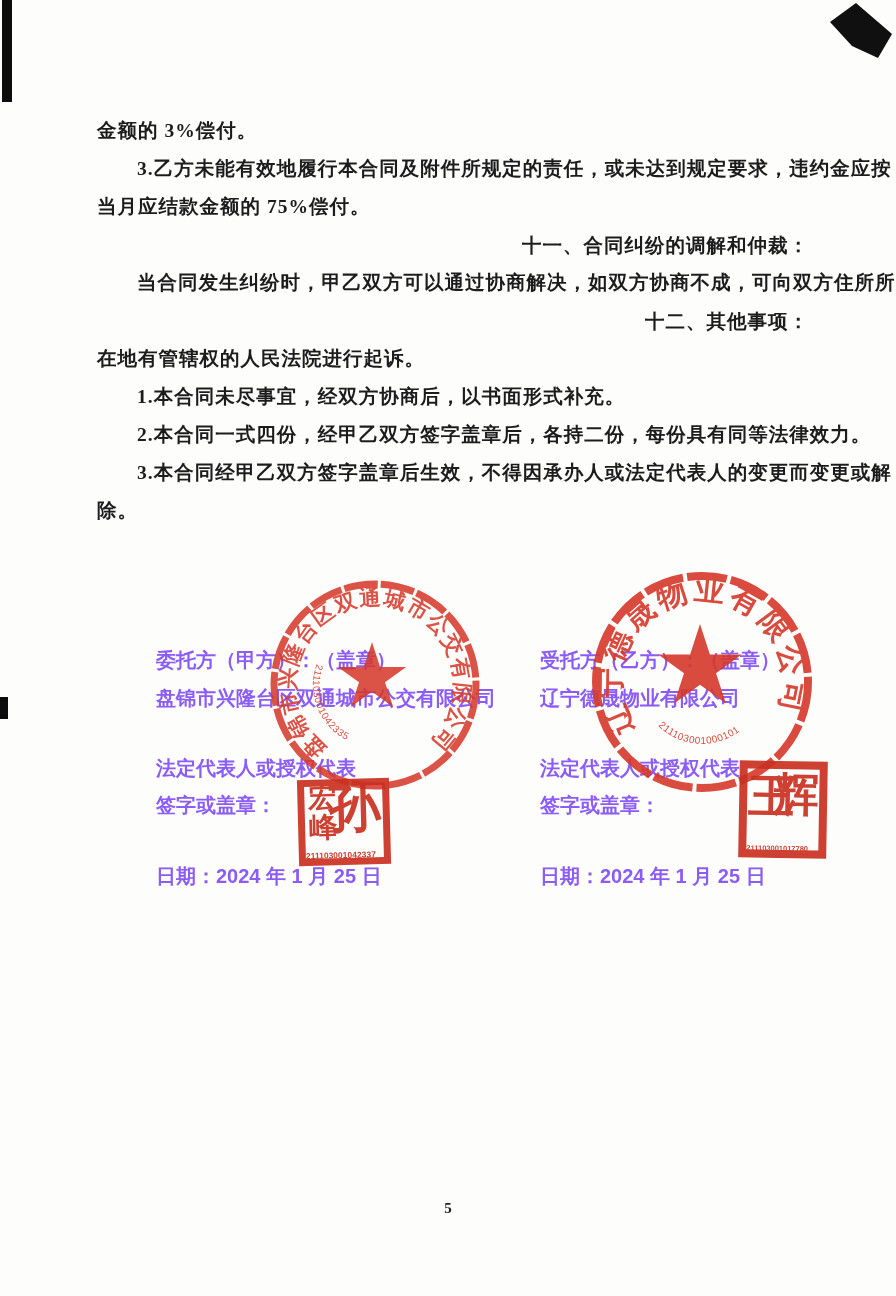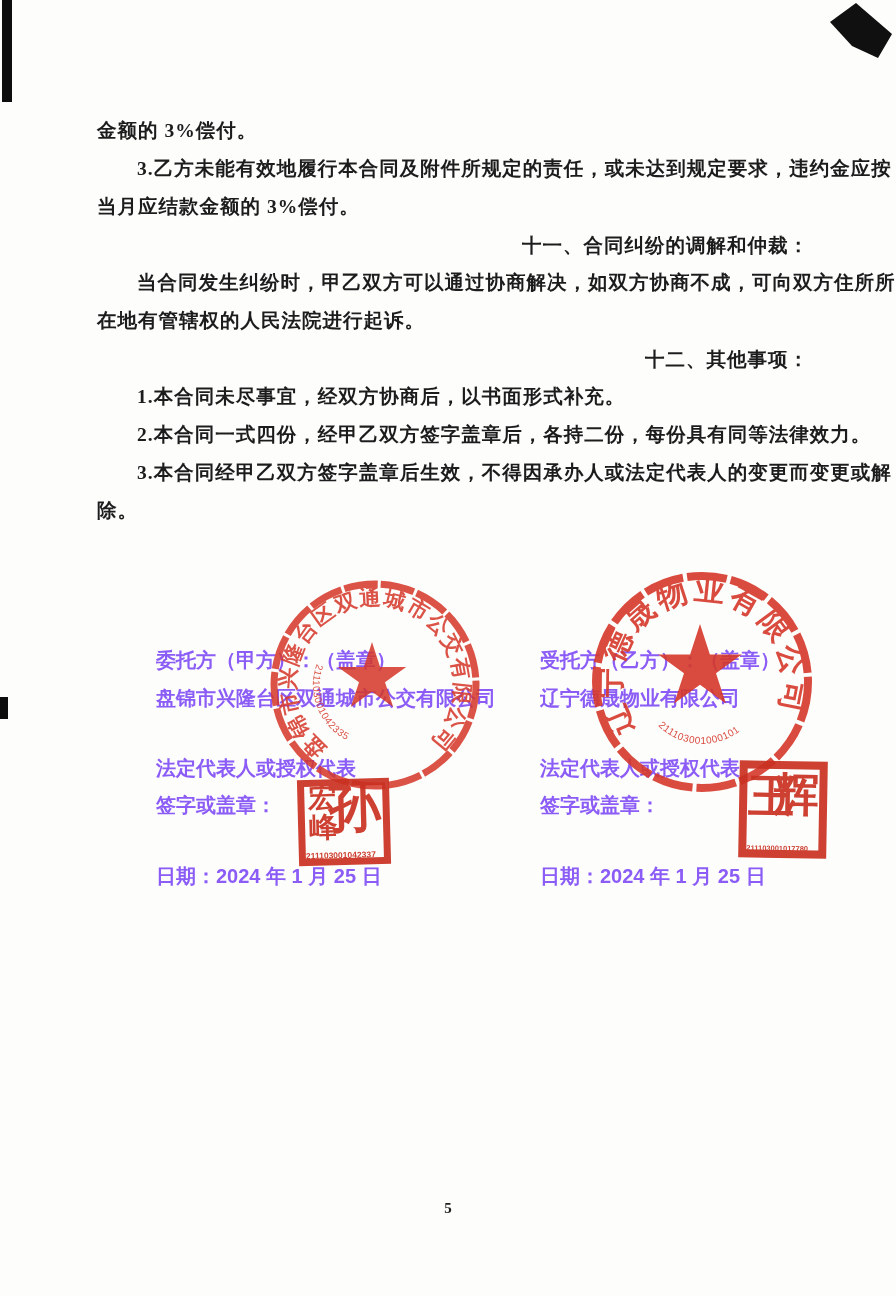--- a/index.html
+++ b/index.html
@@ -67,25 +67,25 @@
 
   <div class="artifact art-topleft"></div>
   <div class="artifact art-leftmid"></div>
   <svg class="seal-svg" width="896" height="70">
     <polygon points="830,22 856,3 892,34 878,58 852,46" fill="#101010"></polygon>
   </svg>
 
   <div class="doc-body">
     <div class="doc-line">金额的 3%偿付。</div>
     <div class="doc-line indent">3.乙方未能有效地履行本合同及附件所规定的责任，或未达到规定要求，违约金应按</div>
-    <div class="doc-line">当月应结款金额的 3%偿付。</div>
+    <div class="doc-line">当月应结款金额的 75%偿付。</div>
     <div class="doc-line indent hd">十一、合同纠纷的调解和仲裁：</div>
     <div class="doc-line indent">当合同发生纠纷时，甲乙双方可以通过协商解决，如双方协商不成，可向双方住所所</div>
+    <div class="doc-line indent hd">十二、其他事项：</div>
     <div class="doc-line">在地有管辖权的人民法院进行起诉。</div>
-    <div class="doc-line indent hd">十二、其他事项：</div>
     <div class="doc-line indent">1.本合同未尽事宜，经双方协商后，以书面形式补充。</div>
     <div class="doc-line indent">2.本合同一式四份，经甲乙双方签字盖章后，各持二份，每份具有同等法律效力。</div>
     <div class="doc-line indent">3.本合同经甲乙双方签字盖章后生效，不得因承办人或法定代表人的变更而变更或解</div>
     <div class="doc-line">除。</div>
   </div>
 
   <div class="sig-col left">
     <div class="sig-row party">委托方（甲方）：（盖章）</div>
     <div class="sig-row company">盘锦市兴隆台区双通城市公交有限公司</div>
     <div class="sig-row rep">法定代表人或授权代表</div>

